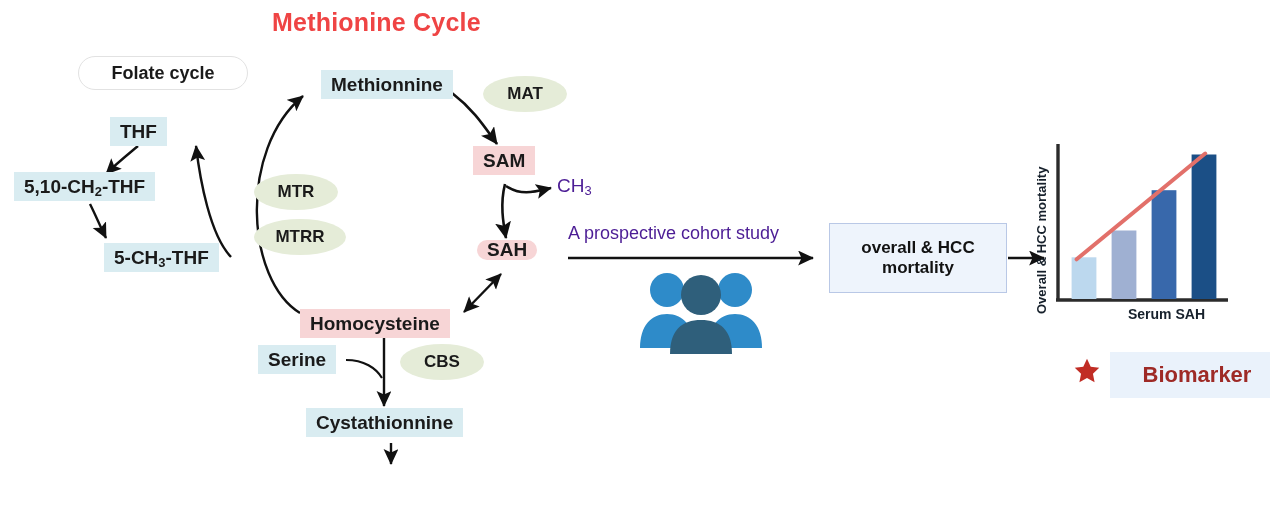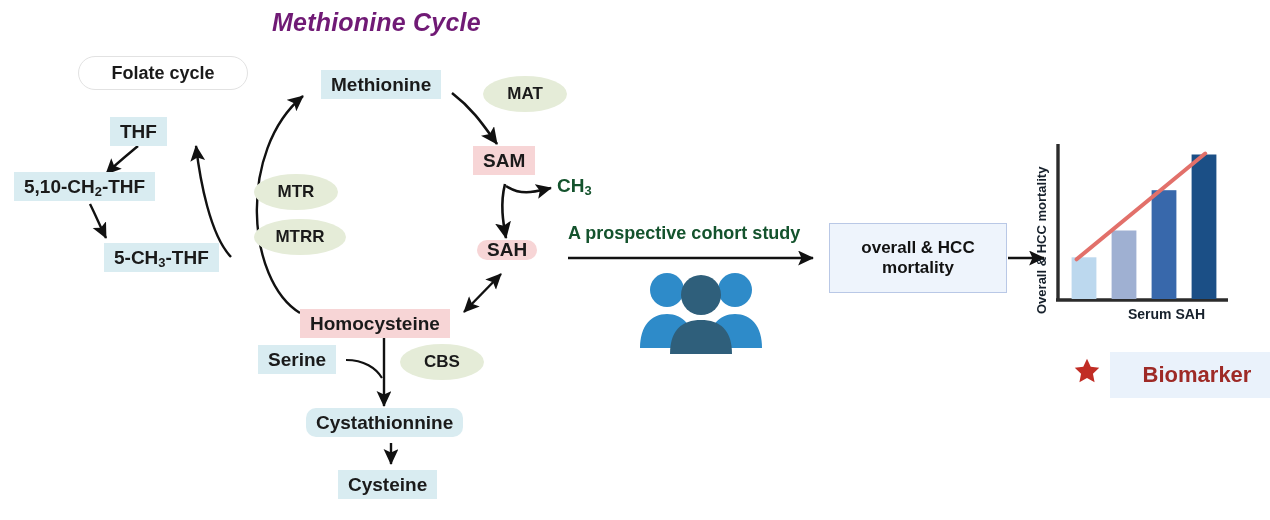--- a/index.html
+++ b/index.html
@@ -54,31 +54,30 @@
     font-weight: bold;
   }
   .pill {
     background: #ffffff;
     border: 1.6px solid #e2e2e2;
     border-radius: 22px;
     font-size: 18px;
   }
   .plain-label {
     position: absolute;
-    font-weight: bold;
-    color: #14532d;
+    font-weight: normal;
+    color: #4c1d95;
     white-space: nowrap;
   }
   #title {
     position: absolute;
     font-size: 25px;
     font-weight: bold;
-    color: #701a75;
+    color: #ef4444;
     letter-spacing: 0.2px;
-    font-style: italic;
   }
   sub {
     font-size: 0.68em;
     vertical-align: baseline;
     position: relative;
     top: 0.26em;
   }
 
   
   .outcome-box {
@@ -168,43 +167,42 @@
 
     <path d="M568,258 L813,258" stroke="#111111" stroke-width="2.4" fill="none" marker-end="url(#ah)"></path>
 
     <path d="M1008,258 L1044,258" stroke="#111111" stroke-width="2.4" fill="none" marker-end="url(#ah)"></path>
   </svg>
 
   <div id="title" style="left:272px; top:8px;">Methionine Cycle</div>
 
   <div class="node pill" style="left:78px; top:56px; width:170px; height:34px;">Folate cycle</div>
 
-  <div class="node metab-blue" style="left:321px; top:70px; height:29px;">Methionine</div>
+  <div class="node metab-blue" style="left:321px; top:70px; height:29px;">Methionnine</div>
 
   <div class="node metab-pink" style="left:473px; top:146px; height:29px;">SAM</div>
 
   <div class="node metab-pink" style="left:477px; top:240px; height:20px;border-radius:11px;">SAH</div>
 
   <div class="node metab-pink" style="left:300px; top:309px; height:29px;">Homocysteine</div>
 
   <div class="node metab-blue" style="left:110px; top:117px; height:29px;">THF</div>
 
   <div class="node metab-blue" style="left:14px; top:172px; height:29px;">
     <span>5,10-CH<sub>2</sub>-THF</span>
   </div>
 
   <div class="node metab-blue" style="left:104px; top:243px; height:29px;">
     <span>5-CH<sub>3</sub>-THF</span>
   </div>
 
   <div class="node metab-blue" style="left:258px; top:345px; height:29px;">Serine</div>
 
-  <div class="node metab-blue" style="left:306px; top:408px; height:29px;border-radius:10px;">Cystathionnine</div>
-
-  <div class="node metab-blue" style="left:338px; top:470px; height:29px;">Cysteine</div>
+  <div class="node metab-blue" style="left:306px; top:408px; height:29px;">Cystathionnine</div>
+
 
   <div class="node enzyme" style="left:254px; top:174px; width:84px; height:36px;">MTR</div>
 
   <div class="node enzyme" style="left:483px; top:76px; width:84px; height:36px;">MAT</div>
 
   <div class="node enzyme" style="left:254px; top:219px; width:92px; height:36px;">MTRR</div>
 
   <div class="node enzyme" style="left:400px; top:344px; width:84px; height:36px;">CBS</div>
 
   <div class="plain-label" style="left:557px; top:175px; font-size:19px;">CH<sub>3</sub></div>

